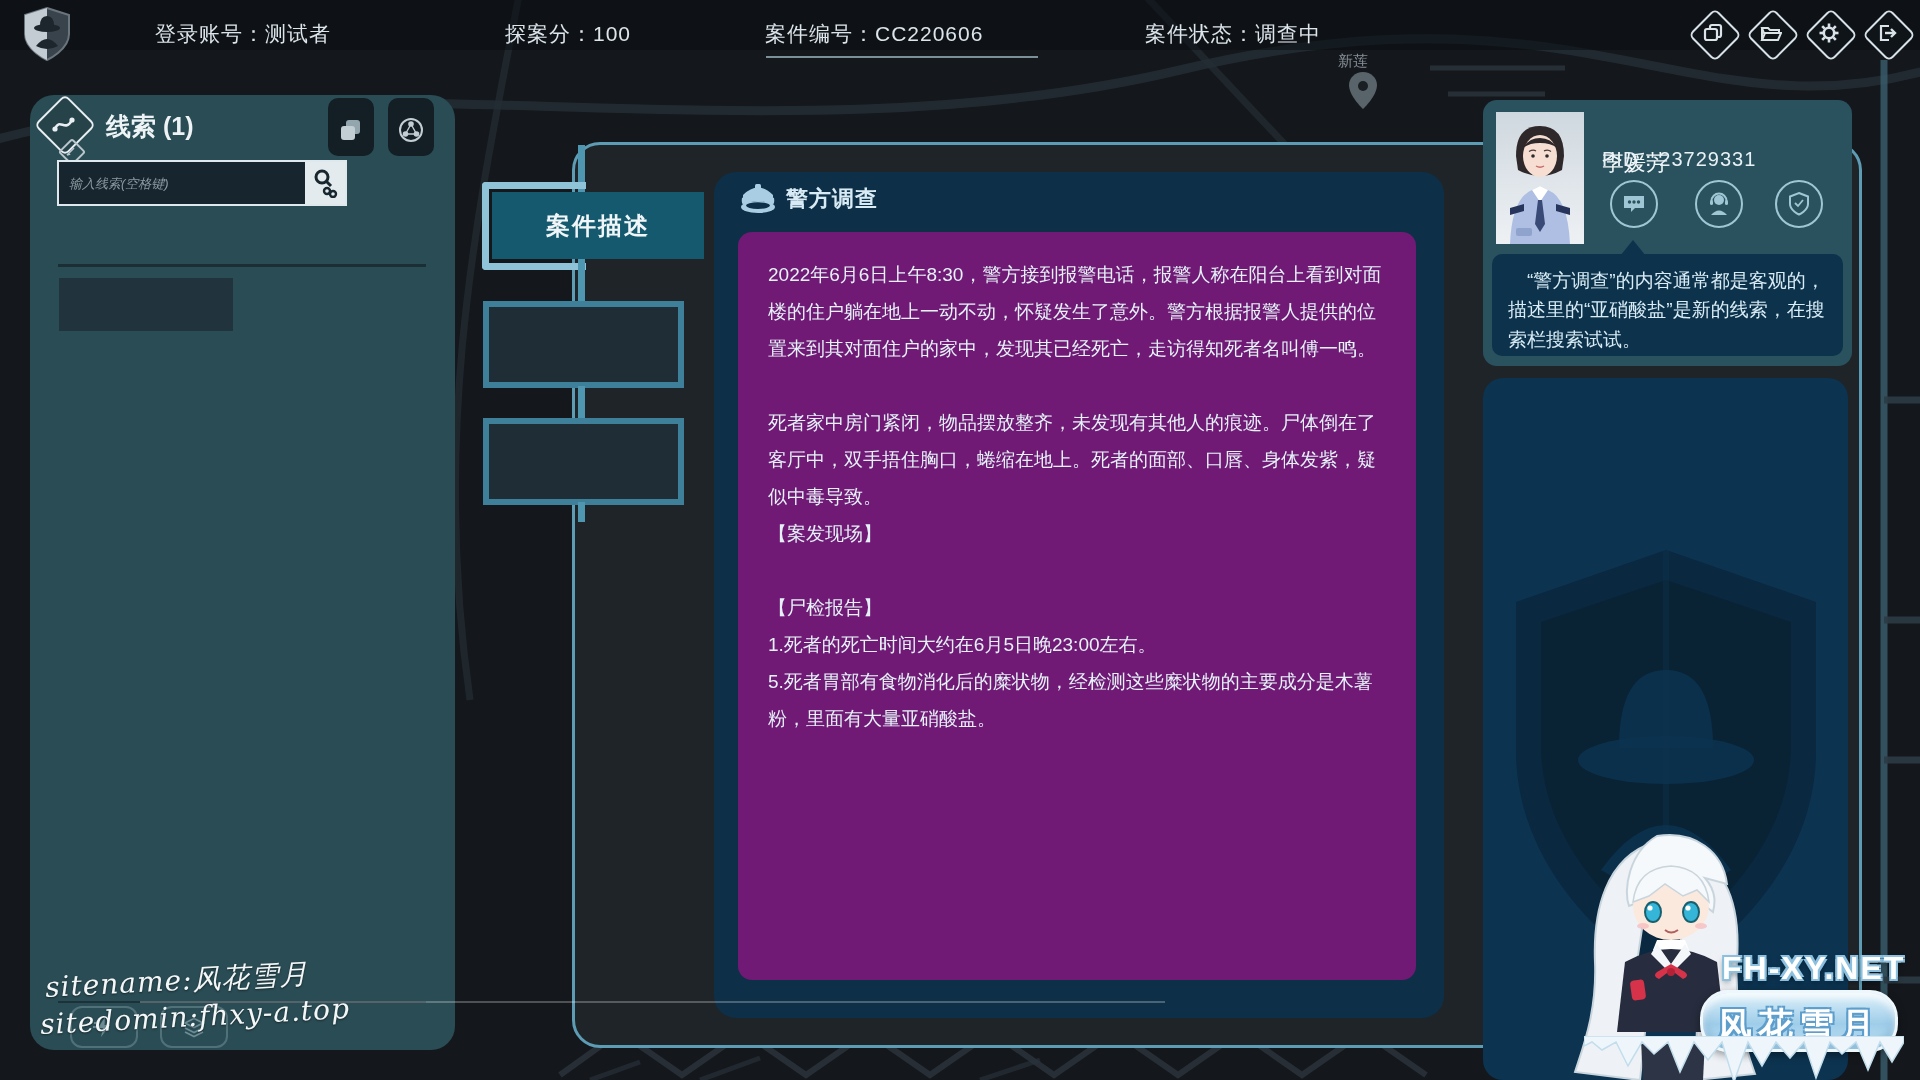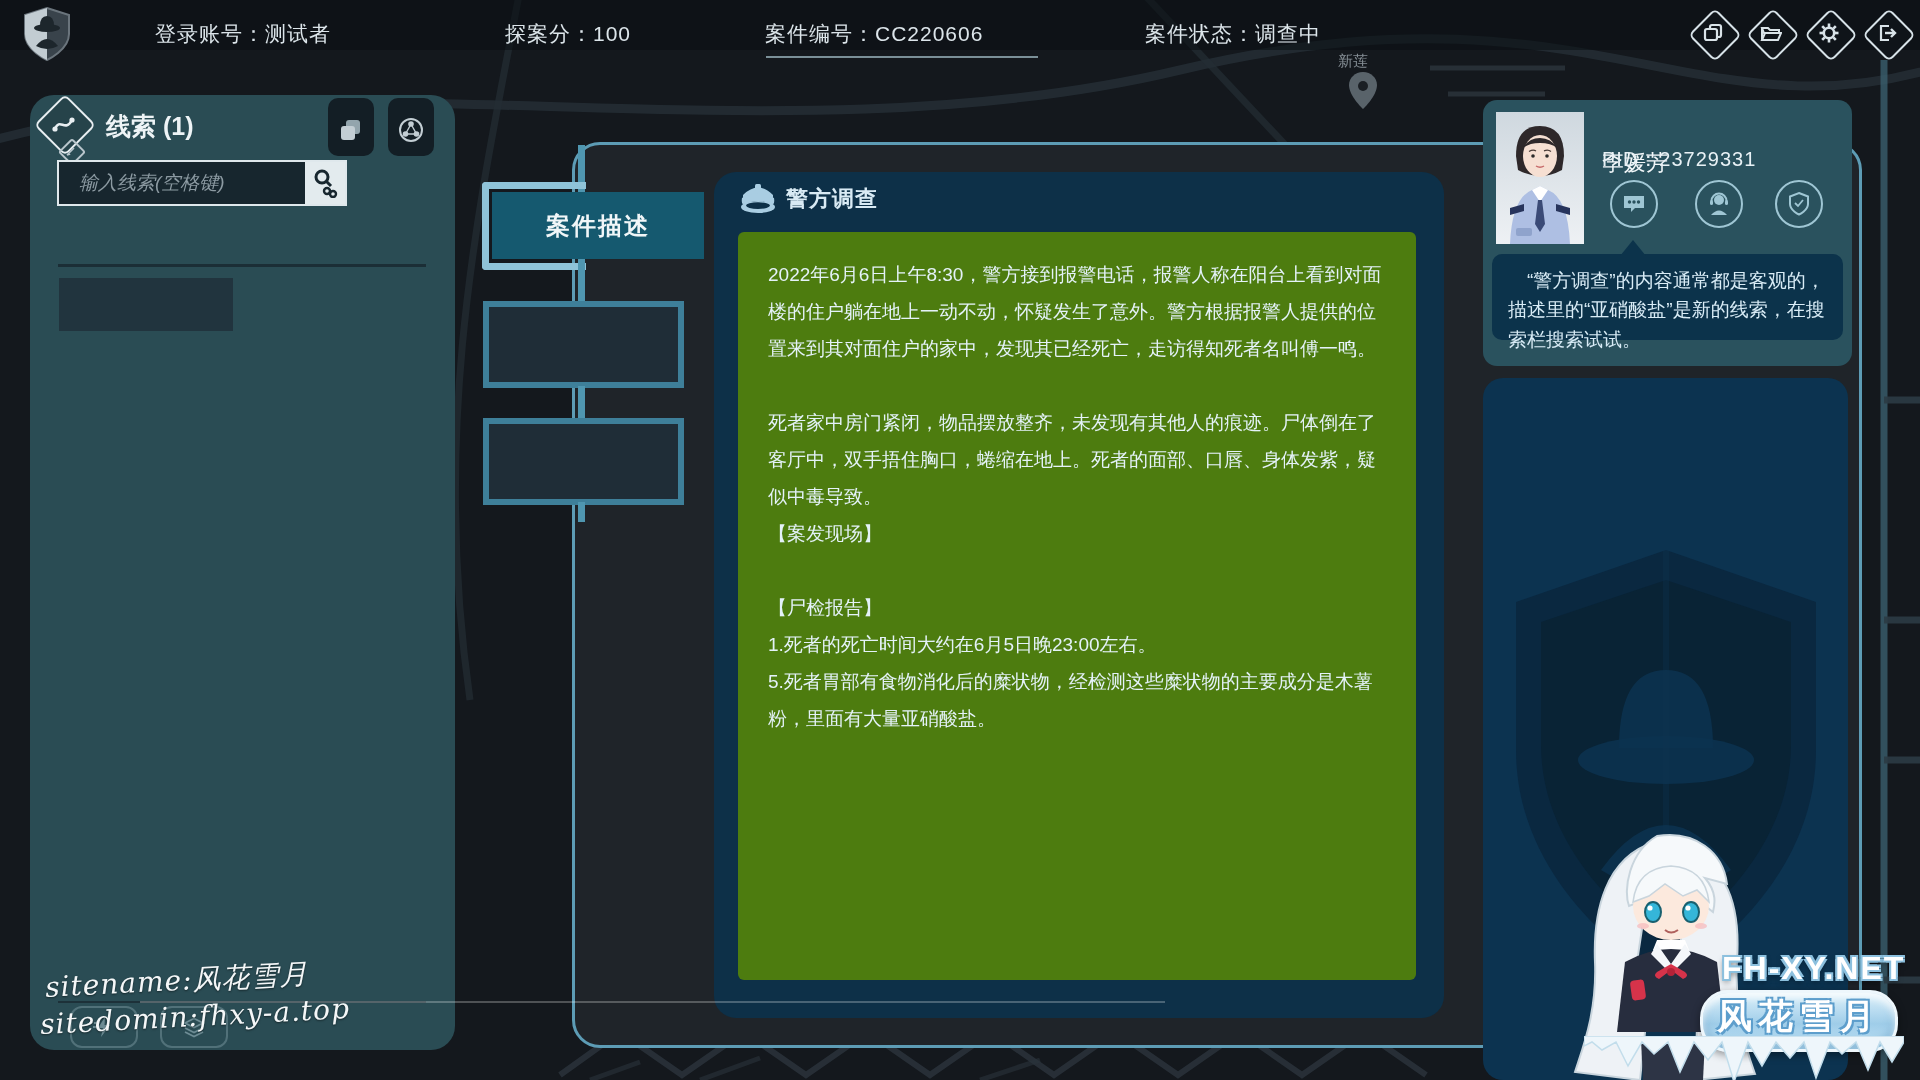--- a/index.html
+++ b/index.html
@@ -21,21 +21,21 @@
   #clue-panel{left:30px;top:95px;width:425px;height:955px;border-radius:24px;background:#2a4c54;z-index:2;}
   #clue-diamond{left:36px;top:96px;width:56px;height:56px;z-index:3;}
   #clue-diamond .dia{left:7px;top:7px;width:40px;height:40px;border-color:#e8eef1;background:rgba(26,38,44,.25);}
   #clue-badge{left:58px;top:138px;width:26px;height:26px;z-index:3;}
   #clue-badge .dia{left:4px;top:4px;width:16px;height:16px;border:2px solid #b9c6cc;border-radius:3px;background:transparent;}
   #clue-title{left:106px;top:110px;font-size:25px;font-weight:bold;color:#eef4f6;z-index:3;}
   .hdr-btn{top:98px;width:46px;height:58px;border-radius:10px;background:#131e25;z-index:3;cursor:pointer;}
   .hdr-btn svg{position:absolute;left:50%;top:56%;transform:translate(-50%,-50%);}
   #search-group{left:57px;top:160px;width:286px;height:42px;display:flex;border:2px solid #dfe8ec;z-index:3;background:#17262e;}
   #search-input{flex:1;min-width:0;background:transparent;border:none;outline:none;color:#e8eef0;
-                font-size:19px;font-style:italic;padding:0 20px;font-family:"Liberation Sans",sans-serif;}
+                font-size:13px;font-style:italic;padding:0 10px;font-family:"Liberation Sans",sans-serif;}
   #search-input::placeholder{color:#8c9aa2;}
   #search-btn{width:40px;background:#e3ebee;border:none;cursor:pointer;position:relative;}
   #clue-div1{left:58px;top:264px;width:368px;height:3px;background:#1b2e36;z-index:3;}
   #clue-item{left:59px;top:278px;width:174px;height:53px;background:#21343e;z-index:3;cursor:pointer;}
   #clue-div2{left:58px;top:1001px;width:368px;height:2px;background:#1d3139;z-index:3;}
   .faint-btn{top:1006px;width:64px;height:38px;border:2px solid rgba(154,183,192,.35);border-radius:12px;z-index:3;cursor:pointer;}
   .faint-btn svg{position:absolute;left:50%;top:50%;transform:translate(-50%,-50%);opacity:.6;}
 
   
   #frame{left:572px;top:142px;width:1290px;height:906px;border:3px solid #5d9cb5;border-radius:28px;
@@ -44,53 +44,53 @@
   #tab-bracket{left:482px;top:182px;width:104px;height:88px;border:7px solid #8fc3d8;border-right:none;
                border-radius:4px 0 0 4px;z-index:3;box-sizing:border-box;}
   #tab-active{left:492px;top:192px;width:212px;height:67px;background:#15596f;z-index:4;cursor:pointer;
               display:flex;align-items:center;justify-content:center;font-size:24px;font-weight:bold;color:#f0f6f8;letter-spacing:2px;}
   .tab-empty{left:483px;width:201px;height:87px;border:6px solid #3e7f99;background:#1f2d37;z-index:3;box-sizing:border-box;cursor:pointer;}
 
   
   #inv-panel{left:714px;top:172px;width:730px;height:846px;border-radius:22px;background:#0d3048;z-index:2;}
   #inv-head{left:736px;top:178px;z-index:3;}
   #inv-title{left:786px;top:184px;font-size:22px;font-weight:bold;color:#d8eaf4;z-index:3;letter-spacing:1px;}
-  #inv-body{left:738px;top:232px;width:678px;height:748px;border-radius:6px;background:#4d7c0f;z-index:3;
+  #inv-body{left:738px;top:232px;width:678px;height:748px;border-radius:14px;background:#701a75;z-index:3;
             box-sizing:border-box;padding:24px 30px;font-size:19px;line-height:1.95;color:#e4f2f8;overflow:hidden;}
   #inv-body p{margin:0;}
   #inv-body .gap{height:37px;}
 
   
   #char-card{left:1483px;top:100px;width:369px;height:266px;border-radius:14px;background:#2a525e;z-index:3;}
   #char-photo{left:1496px;top:112px;width:88px;height:132px;z-index:4;overflow:hidden;}
   #char-name{left:1602px;top:110px;font-size:22px;color:#f2f7f9;z-index:4;margin-top:38px;}
   #char-pid{left:1602px;top:146px;font-size:20px;color:#e8f1f5;z-index:4;letter-spacing:1px;}
   .circ-btn{top:180px;width:48px;height:48px;border:2.5px solid #9fc6d4;border-radius:50%;z-index:4;cursor:pointer;box-sizing:border-box;}
   .circ-btn svg{position:absolute;left:50%;top:50%;transform:translate(-50%,-50%);}
   #dlg-pointer{left:1620px;top:240px;width:0;height:0;border-left:13px solid transparent;border-right:13px solid transparent;
                border-bottom:16px solid #0c334b;z-index:5;}
-  #dialog{left:1492px;top:254px;width:351px;height:86px;border-radius:10px;background:#0c334b;z-index:4;
+  #dialog{left:1492px;top:254px;width:351px;height:102px;border-radius:10px;background:#0c334b;z-index:4;
           box-sizing:border-box;padding:12px 16px;font-size:19px;line-height:1.55;color:#d9ecf6;text-indent:1em;}
 
   
   #right-panel{left:1483px;top:378px;width:365px;height:702px;border-radius:20px;background:#0c3350;z-index:3;overflow:hidden;}
 
   
   .wm-text{font-family:"DejaVu Serif",serif;font-style:italic;color:#f4f7f8;font-size:28px;z-index:6;
            transform:rotate(-3deg);letter-spacing:1px;text-shadow:0 1px 2px rgba(0,0,0,.5);}
   #wm-line{left:140px;top:1001px;width:1025px;height:2px;background:rgba(255,255,255,.25);z-index:6;}
 
   
   #mascot{left:1545px;top:832px;z-index:5;}
   #logo-main{left:1722px;top:950px;font-size:32px;font-weight:bold;letter-spacing:2px;color:#ffffff;z-index:6;
              text-shadow:-2px -2px 0 #8cc0de,2px -2px 0 #8cc0de,-2px 2px 0 #8cc0de,2px 2px 0 #8cc0de,0 3px 6px rgba(0,0,0,.6);}
   #logo-banner{left:1700px;top:990px;width:192px;height:56px;border-radius:28px;border:3px solid #eef7fc;z-index:6;
                background:linear-gradient(180deg,#dcf0fa,#9fcde9 55%,#c2e3f5);
                box-shadow:inset 0 5px 7px rgba(255,255,255,.8),inset 0 -7px 10px rgba(92,152,193,.55),0 3px 8px rgba(0,0,0,.4);
-               display:flex;align-items:flex-start;justify-content:center;}
+               display:flex;align-items:flex-end;justify-content:center;}
   #logo-banner span{font-size:35px;font-weight:bold;color:#fff;letter-spacing:6px;
                     text-shadow:-2px -2px 0 #5d9ecc,2px -2px 0 #5d9ecc,-2px 2px 0 #5d9ecc,2px 2px 0 #5d9ecc;}
   #icicles{left:1584px;top:1036px;z-index:7;}
 
   #map-pin-label{left:1338px;top:52px;font-size:15px;color:#98a2a9;opacity:.85;z-index:1;}
 </style>
 </head>
 <body>
 
 <div id="stage">

